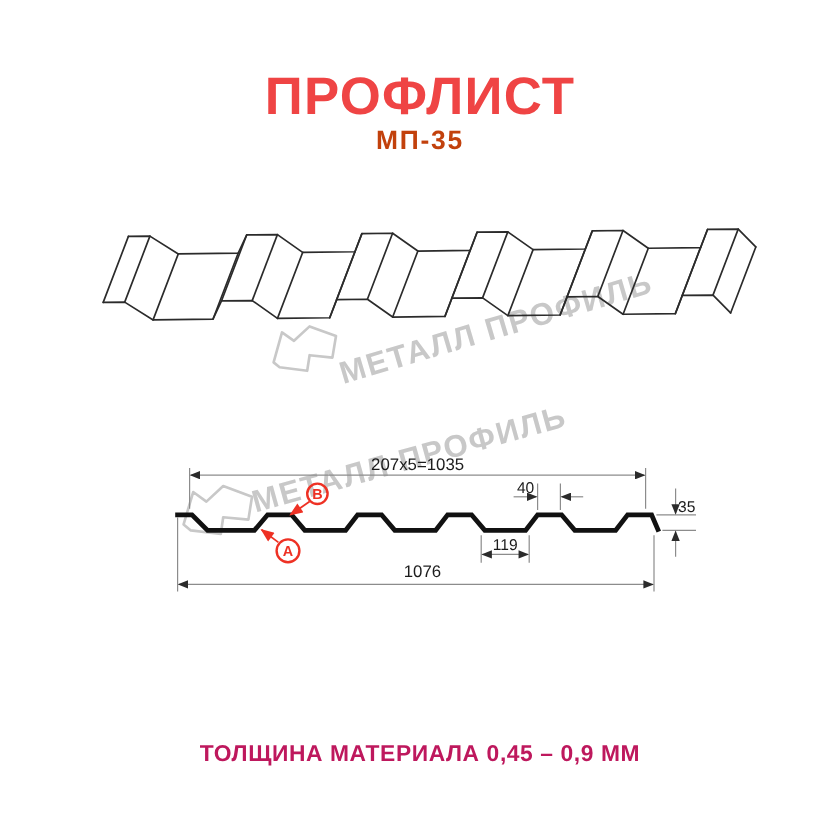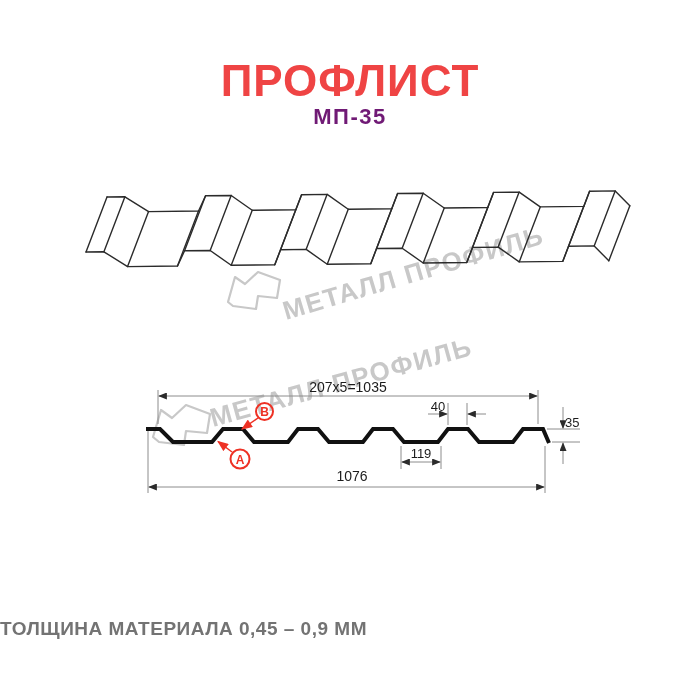--- a/index.html
+++ b/index.html
@@ -1,23 +1,23 @@
 <!DOCTYPE html>
 <html><head>
 <meta charset="utf-8">
 <style>
   html,body{margin:0;padding:0;background:#ffffff;}
   .stage{position:relative;width:700px;height:700px;background:#ffffff;overflow:hidden;
          font-family:"Liberation Sans",sans-serif;}
   .title{position:absolute;left:0;top:56px;width:700px;text-align:center;
          font-size:44px;font-weight:800;letter-spacing:1px;color:#ef4444;}
   .subtitle{position:absolute;left:0;top:104px;width:700px;text-align:center;
-         font-size:22px;font-weight:600;letter-spacing:1.5px;color:#701a75;}
-  .footer{position:absolute;left:0;top:618px;width:700px;
-         font-size:19px;font-weight:600;letter-spacing:0.5px;color:#737373;}
+         font-size:22px;font-weight:600;letter-spacing:1.5px;color:#c2410c;}
+  .footer{position:absolute;left:0;top:618px;width:700px;text-align:center;
+         font-size:19px;font-weight:600;letter-spacing:0.5px;color:#be185d;}
   svg{position:absolute;left:0;top:0;}
   .dimline{stroke:#8c8c8c;stroke-width:1;}
   .extline{stroke:#8c8c8c;stroke-width:1;}
   .dimtext{font-size:13px;fill:#1c1c1c;}
   .dimtext-lg{font-size:14px;fill:#1c1c1c;}
   .wmtext{font-size:26px;font-weight:bold;letter-spacing:1.5px;fill:#c8c8c8;}
   .wmlogo{fill:none;stroke:#c8c8c8;stroke-width:2.2;stroke-linejoin:round;}
   .redmark{stroke-width:2;fill:none;}
   .redtext{font-size:12px;font-weight:bold;}
   .iso{stroke:#2b2b2b;stroke-width:1.4;fill:none;stroke-linejoin:round;stroke-linecap:round;}

